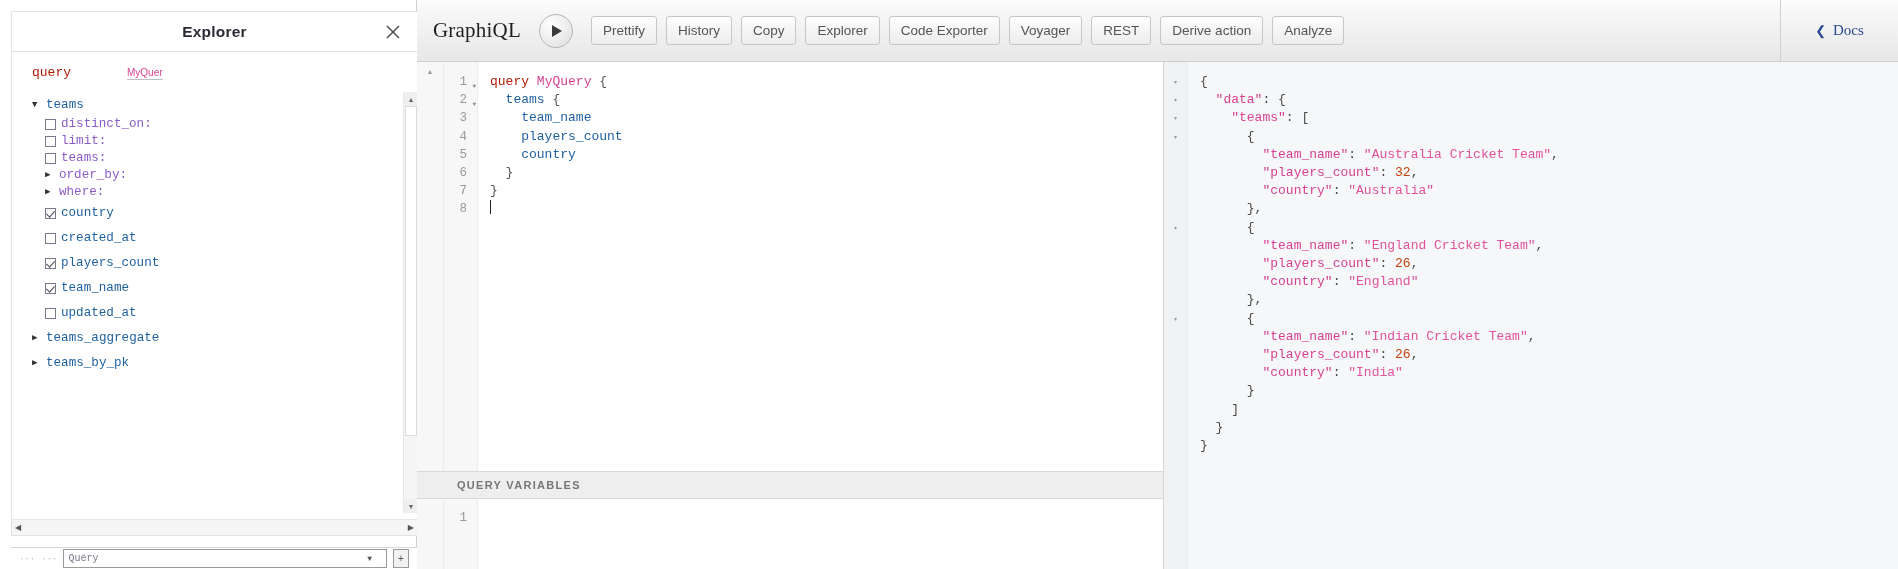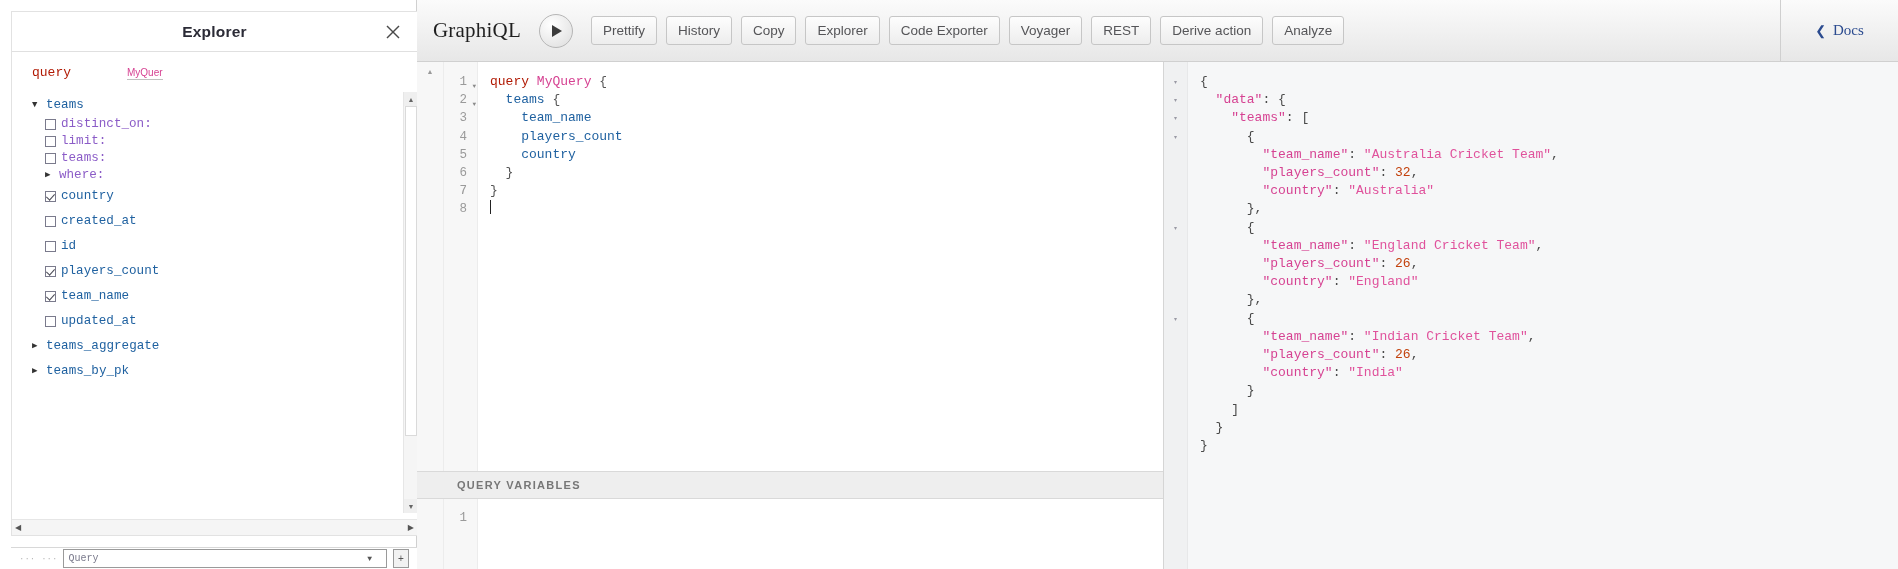--- a/index.html
+++ b/index.html
@@ -312,34 +312,34 @@
           <div class="node arg-row indent1">
             <span class="cb"></span>
             <span class="lbl arg">limit:</span>
           </div>
           <div class="node arg-row indent1">
             <span class="cb"></span>
             <span class="lbl arg">teams:</span>
           </div>
           <div class="node arg-row indent1">
             <span class="arrow right"></span>
+            <span class="lbl arg">order_by:</span>
+          </div>
+          <div class="node arg-row indent1">
+            <span class="arrow right"></span>
             <span class="lbl arg">where:</span>
           </div>
 
           <div class="node field-row indent1">
             <span class="cb checked"></span>
             <span class="lbl">country</span>
           </div>
           <div class="node field-row indent1">
             <span class="cb"></span>
             <span class="lbl">created_at</span>
-          </div>
-          <div class="node field-row indent1">
-            <span class="cb"></span>
-            <span class="lbl">id</span>
           </div>
           <div class="node field-row indent1">
             <span class="cb checked"></span>
             <span class="lbl">players_count</span>
           </div>
           <div class="node field-row indent1">
             <span class="cb checked"></span>
             <span class="lbl">team_name</span>
           </div>
           <div class="node field-row indent1">

